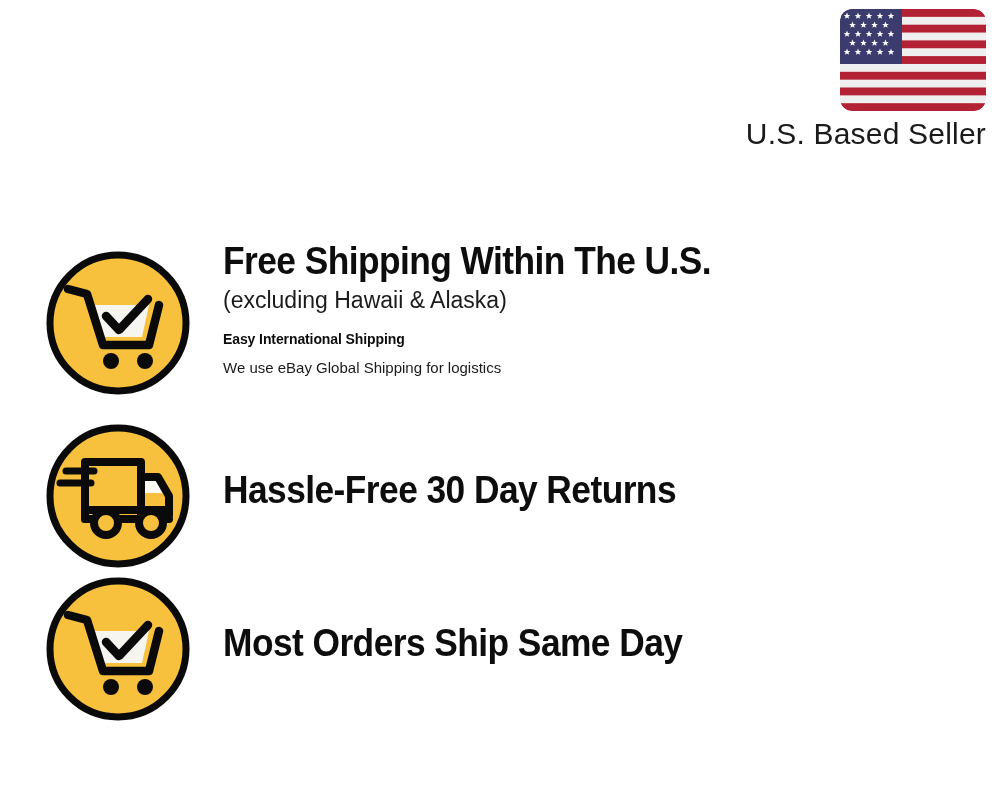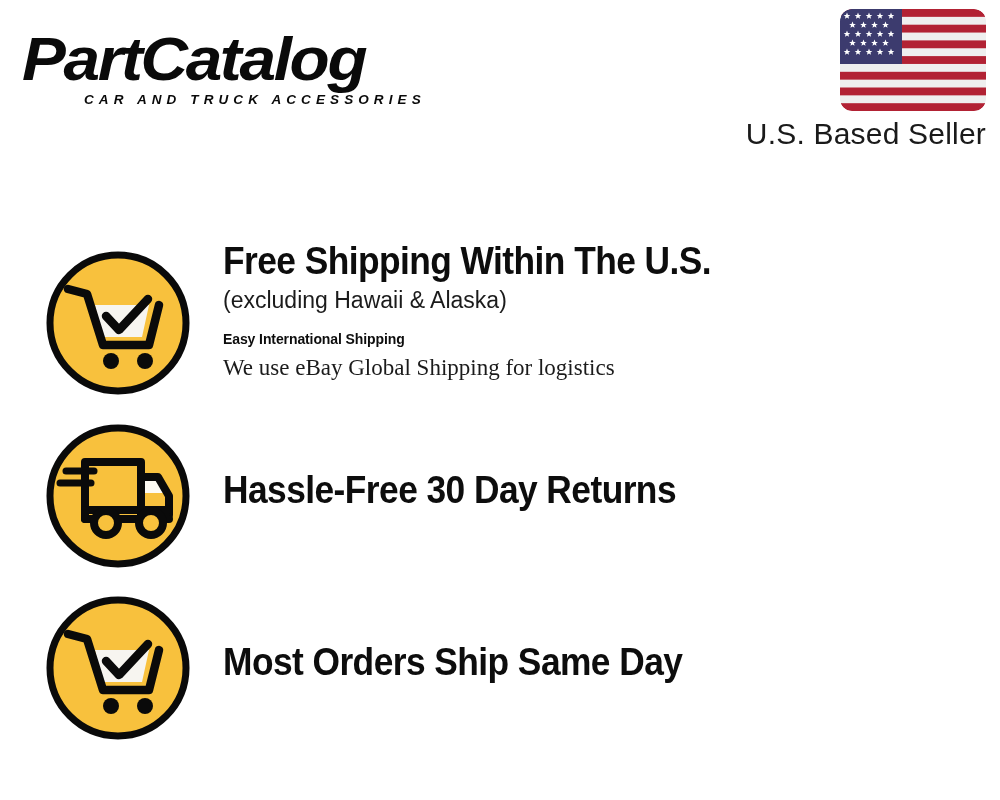--- a/index.html
+++ b/index.html
@@ -98,21 +98,21 @@
     left: 0;
     width: 1000px;
   }
   .benefit-row {
     position: absolute;
     left: 0;
     width: 1000px;
   }
   #benefit-row-0 { top: 0px;   height: 170px; }
   #benefit-row-1 { top: 173px; height: 170px; }
-  #benefit-row-2 { top: 345px; height: 170px; }
+  #benefit-row-2 { top: 326px; height: 170px; }
 
   .benefit-icon {
     position: absolute;
     left: 44px;
     top: 4px;
     width: 148px;
     height: 148px;
   }
   .benefit-icon svg { display: block; }
 
@@ -145,46 +145,42 @@
   .benefit-sub-strong {
     font-family: "Liberation Sans", sans-serif;
     font-weight: 700;
     font-size: 14px;
     line-height: 28px;
     letter-spacing: -0.1px;
     color: #0d0d0d;
     white-space: nowrap;
   }
   .benefit-sub-plain {
-    font-family: Liberation Serif, serif;
+    font-family: Liberation Sans, sans-serif;
     font-weight: 400;
-    font-size: 23px;
+    font-size: 15px;
     line-height: 30px;
     color: #1b1b1b;
     white-space: nowrap;
   }
 
   
   #benefit-text-0 { top: -6px; }
   #benefit-text-0 .benefit-heading { margin-bottom: 2px; }
   #benefit-text-0 .benefit-sub { margin-bottom: 10px; }
 
   
   #benefit-text-1 { top: 50px; }
   #benefit-text-2 { top: 50px; }
 </style>
 </head>
 <body>
 
 <div id="header">
 
-  <div id="brand-logo">
-    <div id="brand-wordmark">PartCatalog</div>
-    <div id="brand-tagline">CAR AND TRUCK ACCESSORIES</div>
-  </div>
 
   <div id="seller-badge">
     <div id="flag-icon">
       <svg width="146" height="102" viewBox="0 0 146 102" xmlns="http://www.w3.org/2000/svg">
         <defs>
           <clipPath id="flagclip">
             <rect x="0" y="0" width="146" height="102" rx="12" ry="12"></rect>
           </clipPath>
           <g id="star5">
             <polygon points="0,-3.5 0.97,-1.08 3.33,-1.08 1.43,0.41 2.06,2.83 0,1.4 -2.06,2.83 -1.43,0.41 -3.33,-1.08 -0.97,-1.08"></polygon>

